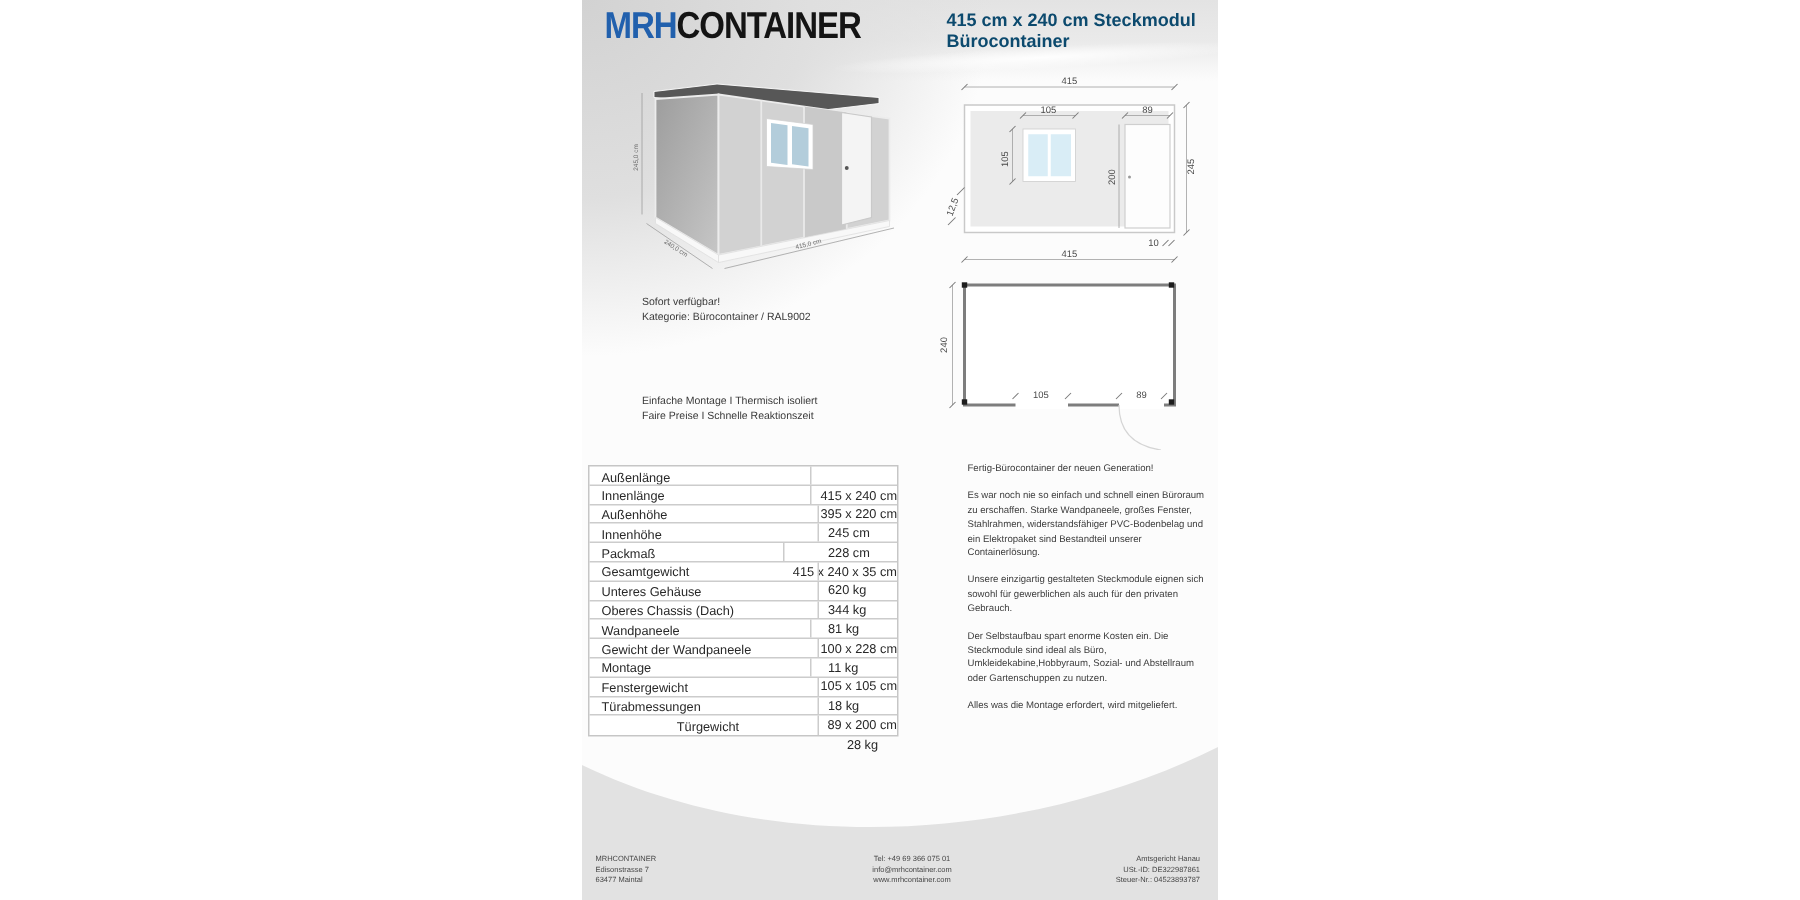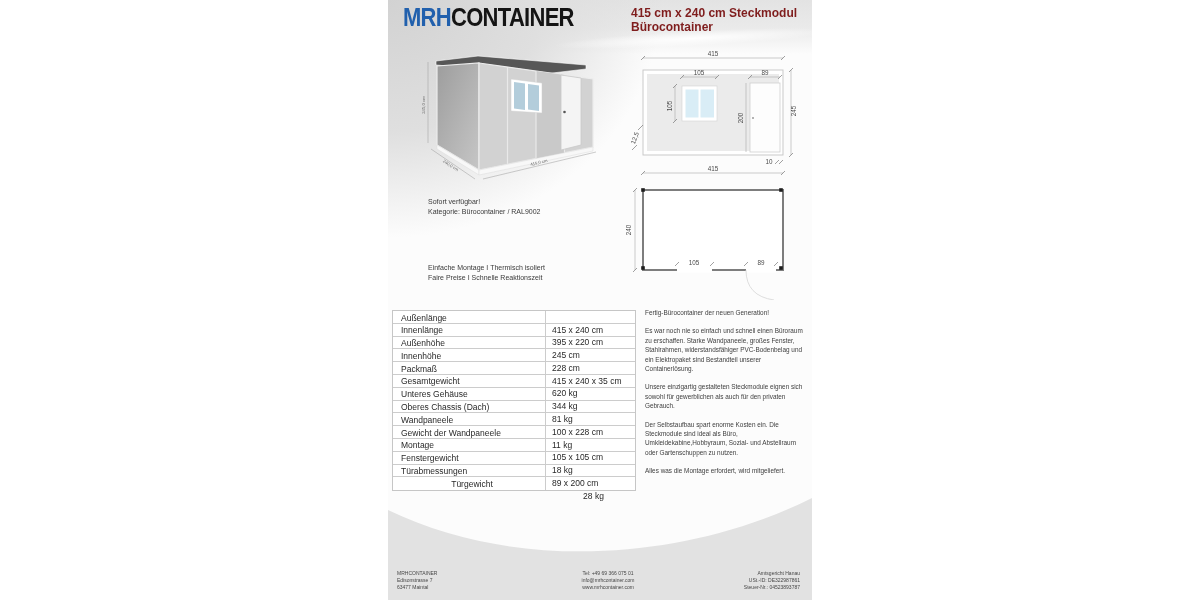--- a/index.html
+++ b/index.html
@@ -10,26 +10,26 @@
       radial-gradient(ellipse 380px 330px at 0% 0%, #d2d2d2 0%, #dfdfdf 40%, rgba(250,250,250,0) 72%),
       linear-gradient(to bottom, #e3e3e3 0px, #eaeaea 28px, rgba(255,255,255,0) 54px);
   }
   .header-streak { position:absolute; left:165px; top:31px; width:280px; height:15px; transform:rotate(-3deg);
     background:radial-gradient(ellipse closest-side, rgba(255,255,255,0.95), rgba(255,255,255,0)); }
   .swoosh { position:absolute; left:0; top:488px; }
 
   .logo { position:absolute; left:15px; top:3px; font-size:25px; font-weight:bold; letter-spacing:-0.8px;
     transform:scaleX(0.88); transform-origin:left top; white-space:nowrap; }
   .logo .p1 { color:#2160ad; } .logo .p2 { color:#141414; }
-  .title { position:absolute; left:243px; top:6px; font-size:12px; font-weight:bold; line-height:14px; color:#7f1d1d; }
+  .title { position:absolute; left:243px; top:6px; font-size:12px; font-weight:bold; line-height:14px; color:#0c4a6e; }
 
   .smalltext { position:absolute; font-size:7px; line-height:9.5px; color:#3a3a3a; }
   .avail { left:40px; top:197px; } .feat { left:40px; top:263px; }
 
-  .spec-table { position:absolute; left:4px; top:310px; width:244px; border:1px solid #c6c6c6; background:#fff; }
+  .spec-table { position:absolute; left:4px; top:310px; width:207px; border:1px solid #c6c6c6; background:#fff; }
   .spec-row { display:flex; height:12.8px; border-bottom:1px solid #cccccc; }
   .spec-row:last-child { border-bottom:none;text-align:center; }
   .spec-label { width:153px; border-right:1px solid #cccccc; padding:1.5px 2px 0 8px; font-size:8.5px; color:#282828; white-space:nowrap; overflow:hidden; }
   .spec-value { flex:1; padding:1.5px 0 0 6px; font-size:8.5px; color:#282828; white-space:nowrap;margin-top:12px; }
 
   .desc { position:absolute; left:257px; top:308px; width:162px; font-size:6.4px; line-height:9.4px; color:#3d3d3d; }
   .desc p { margin:0 0 9px 0; }
 
   .footer { position:absolute; top:570px; left:0; width:424px; font-size:5px; line-height:7px; color:#474747; }
   .f-col { position:absolute; top:0; }

